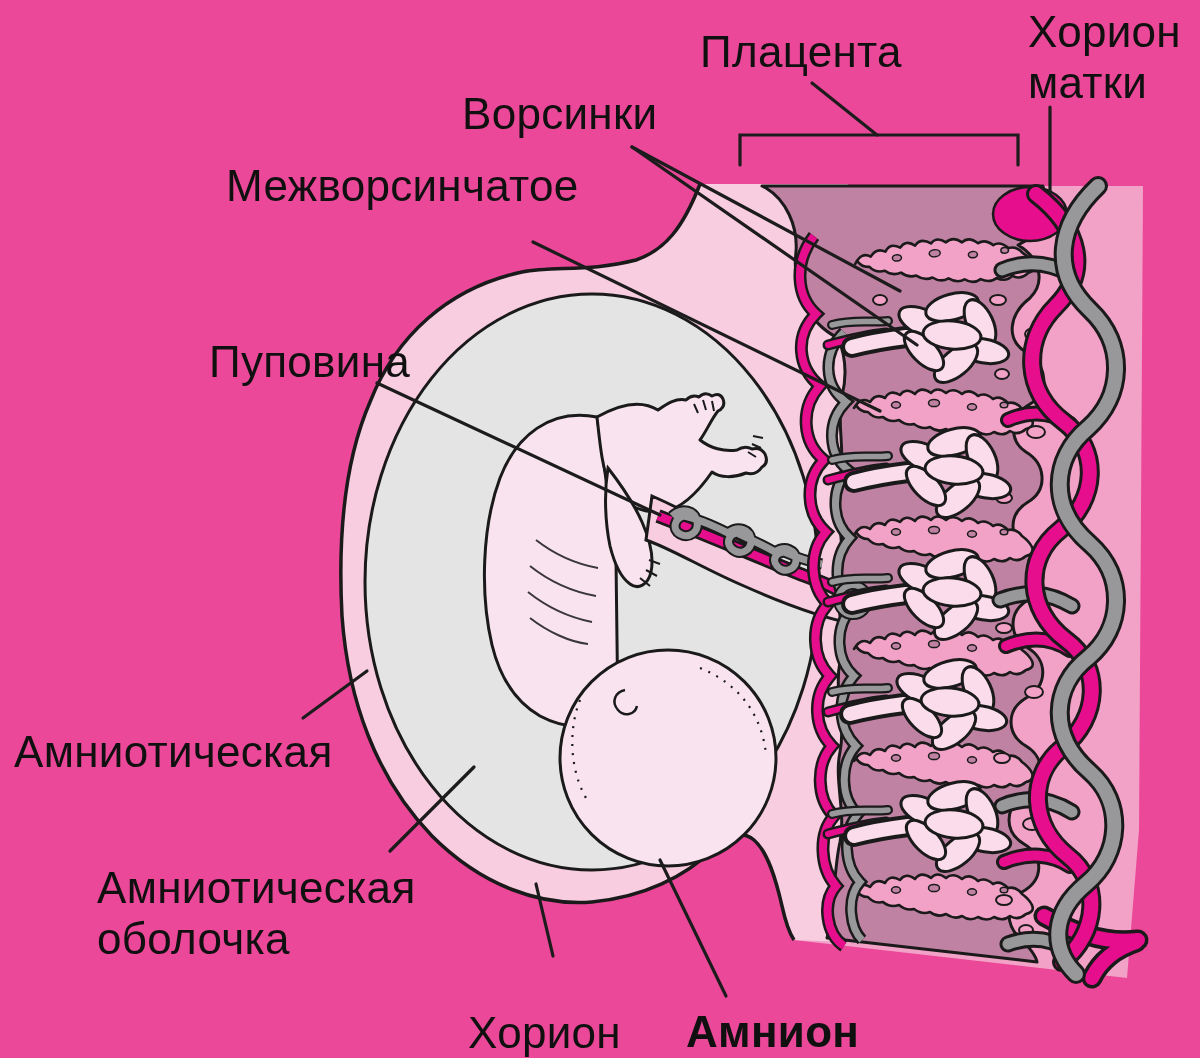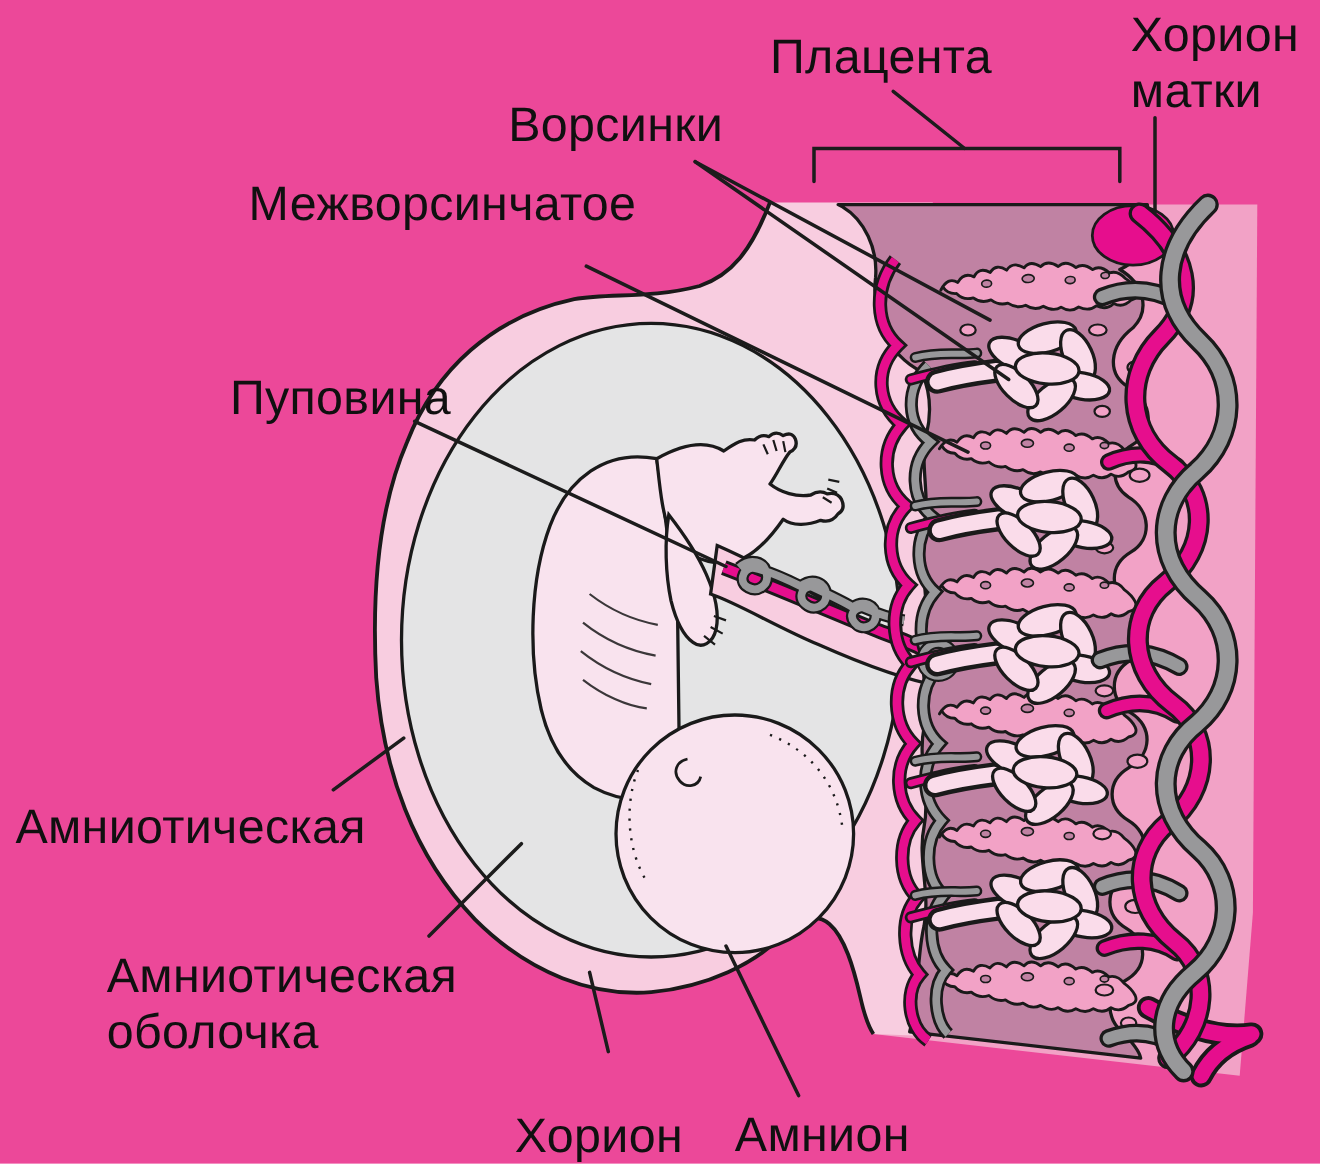--- a/index.html
+++ b/index.html
@@ -224,15 +224,15 @@
   <span>Амниотическая</span>
 </div>
 
 <div class="lbl" style="left:97px;top:862px;">
   <span>Амниотическая</span>
   <span>оболочка</span>
 </div>
 
 <div class="lbl" style="left:468px;top:1007px;text-align:center;">Хорион</div>
 
-<div class="lbl" style="left:668px;top:1006px;">Амнион</div>
+<div class="lbl" style="left:686px;top:1006px;font-weight:bold;">Амнион</div>
 
 </div>
 
 </body></html>

